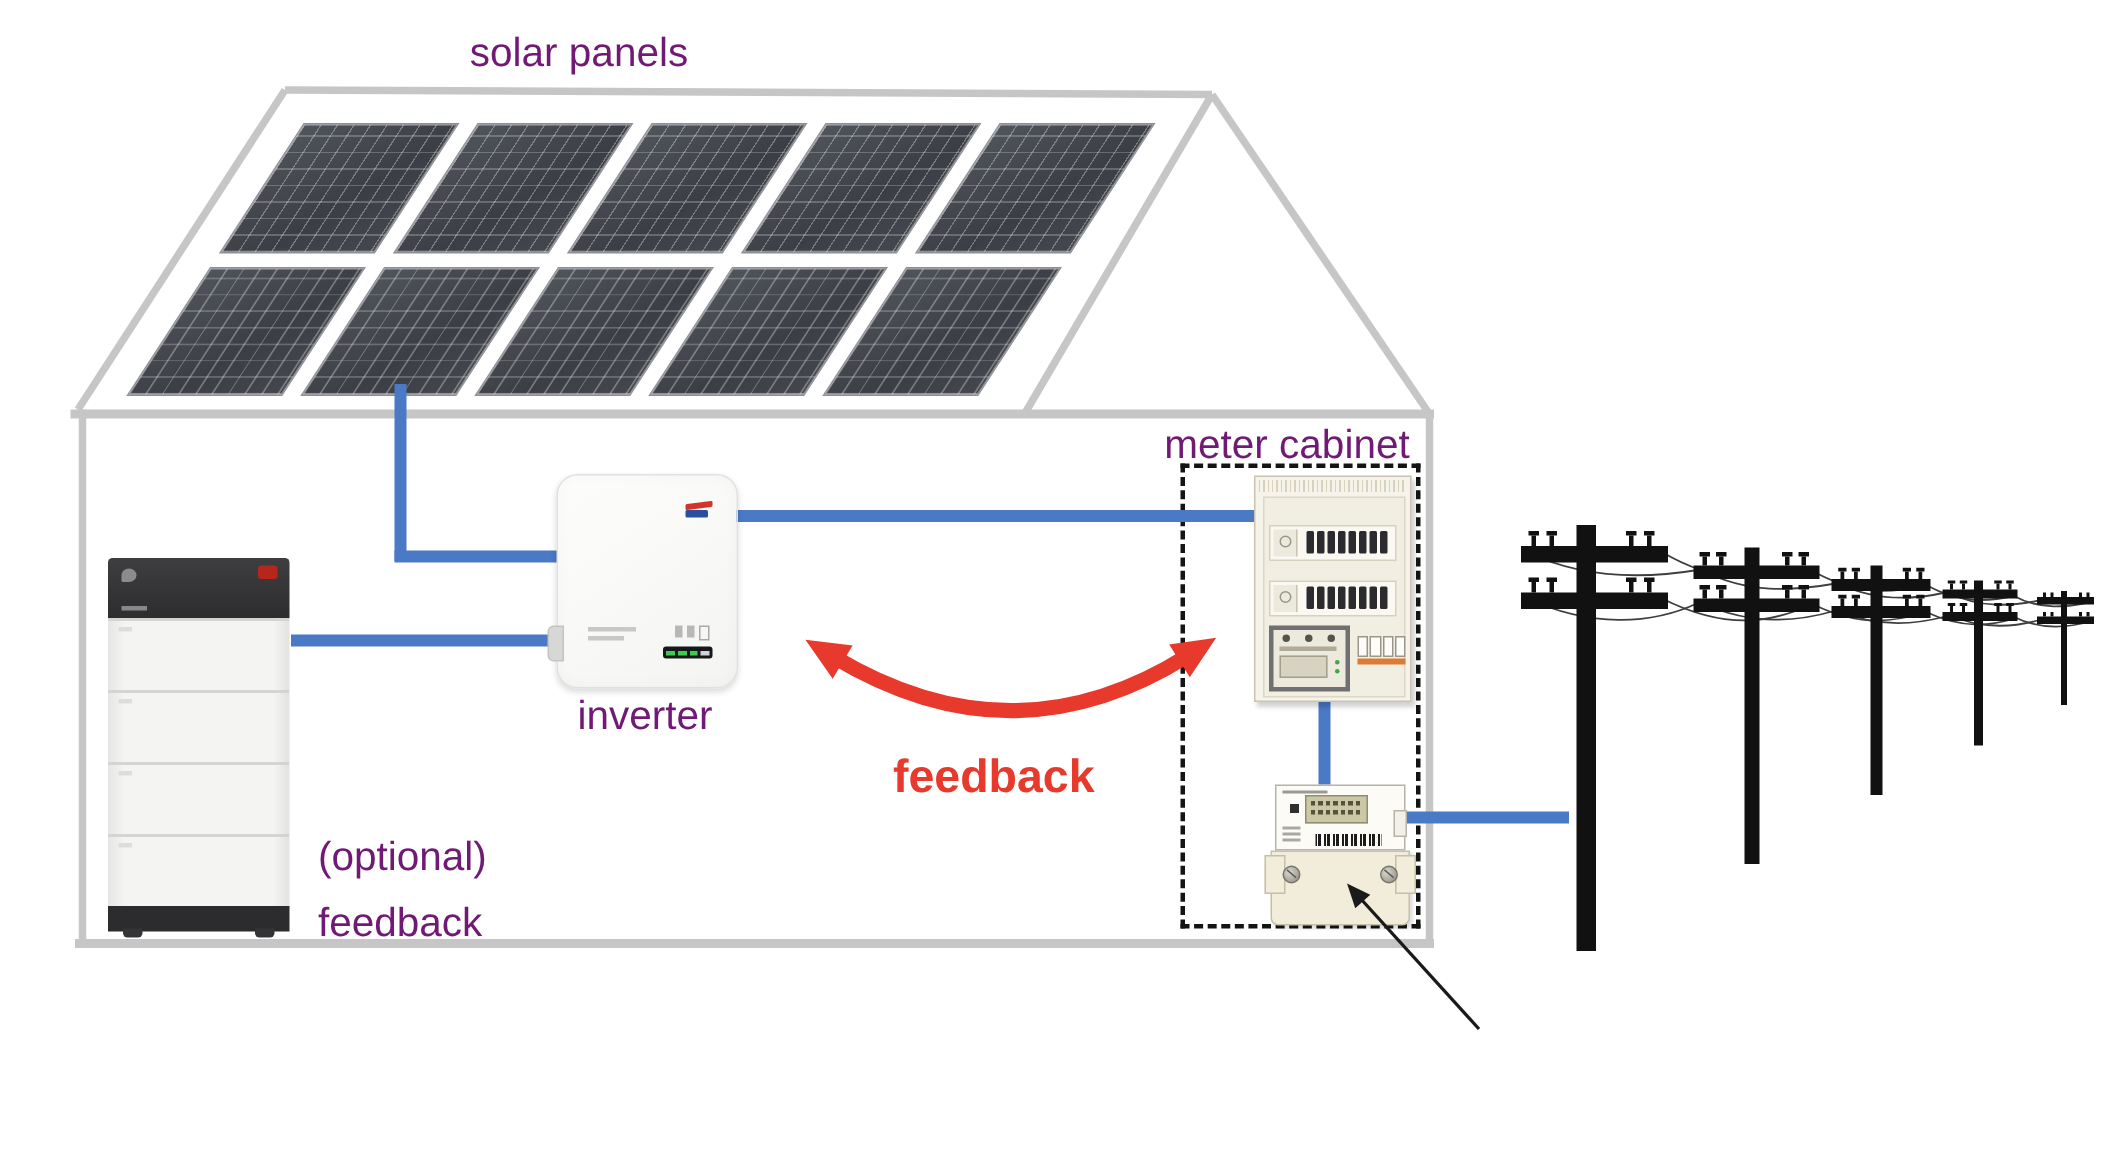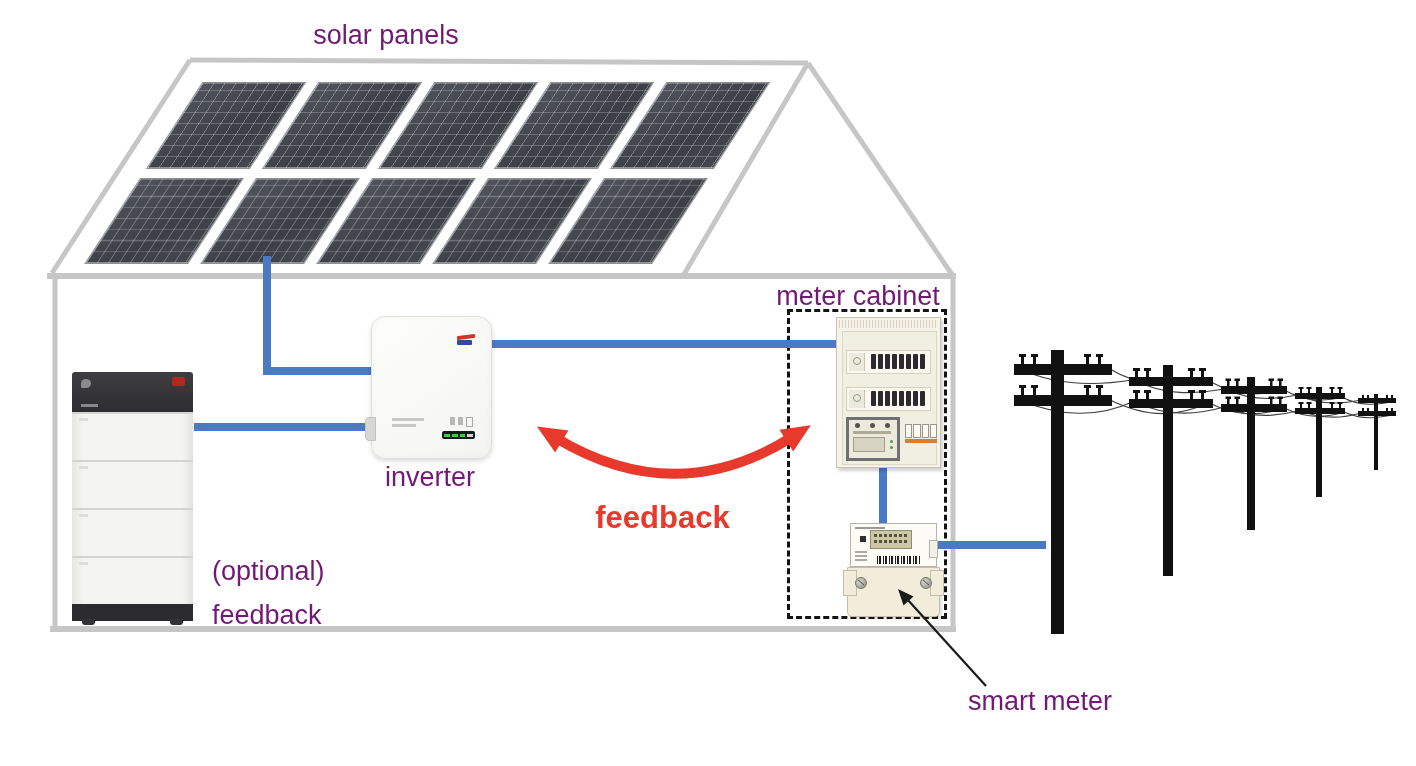--- a/index.html
+++ b/index.html
@@ -407,15 +407,14 @@
   <div class="lbl center" style="left:246px;top:20px;width:280px;z-index:6;">solar panels</div>
   <div class="lbl center" style="left:758px;top:281px;width:200px;z-index:6;">meter cabinet</div>
   <div class="lbl center" style="left:350px;top:462px;width:160px;z-index:6;">inverter</div>
   <div class="lbl" style="left:212px;top:549px;line-height:44px;z-index:6;">
     <span style="display:block;">(optional)</span>
     <span style="display:block;">feedback</span>
   </div>
   <div id="lbl-feedback" class="abs" style="left:540px;top:494px;width:245px;z-index:6;">
     <span style="display:block;">feedback</span>
   </div>
-  <div class="lbl center" style="left:950px;top:686px;width:180px;z-index:6;">smart meter</div>
 
 </div>
 
 </body></html>

